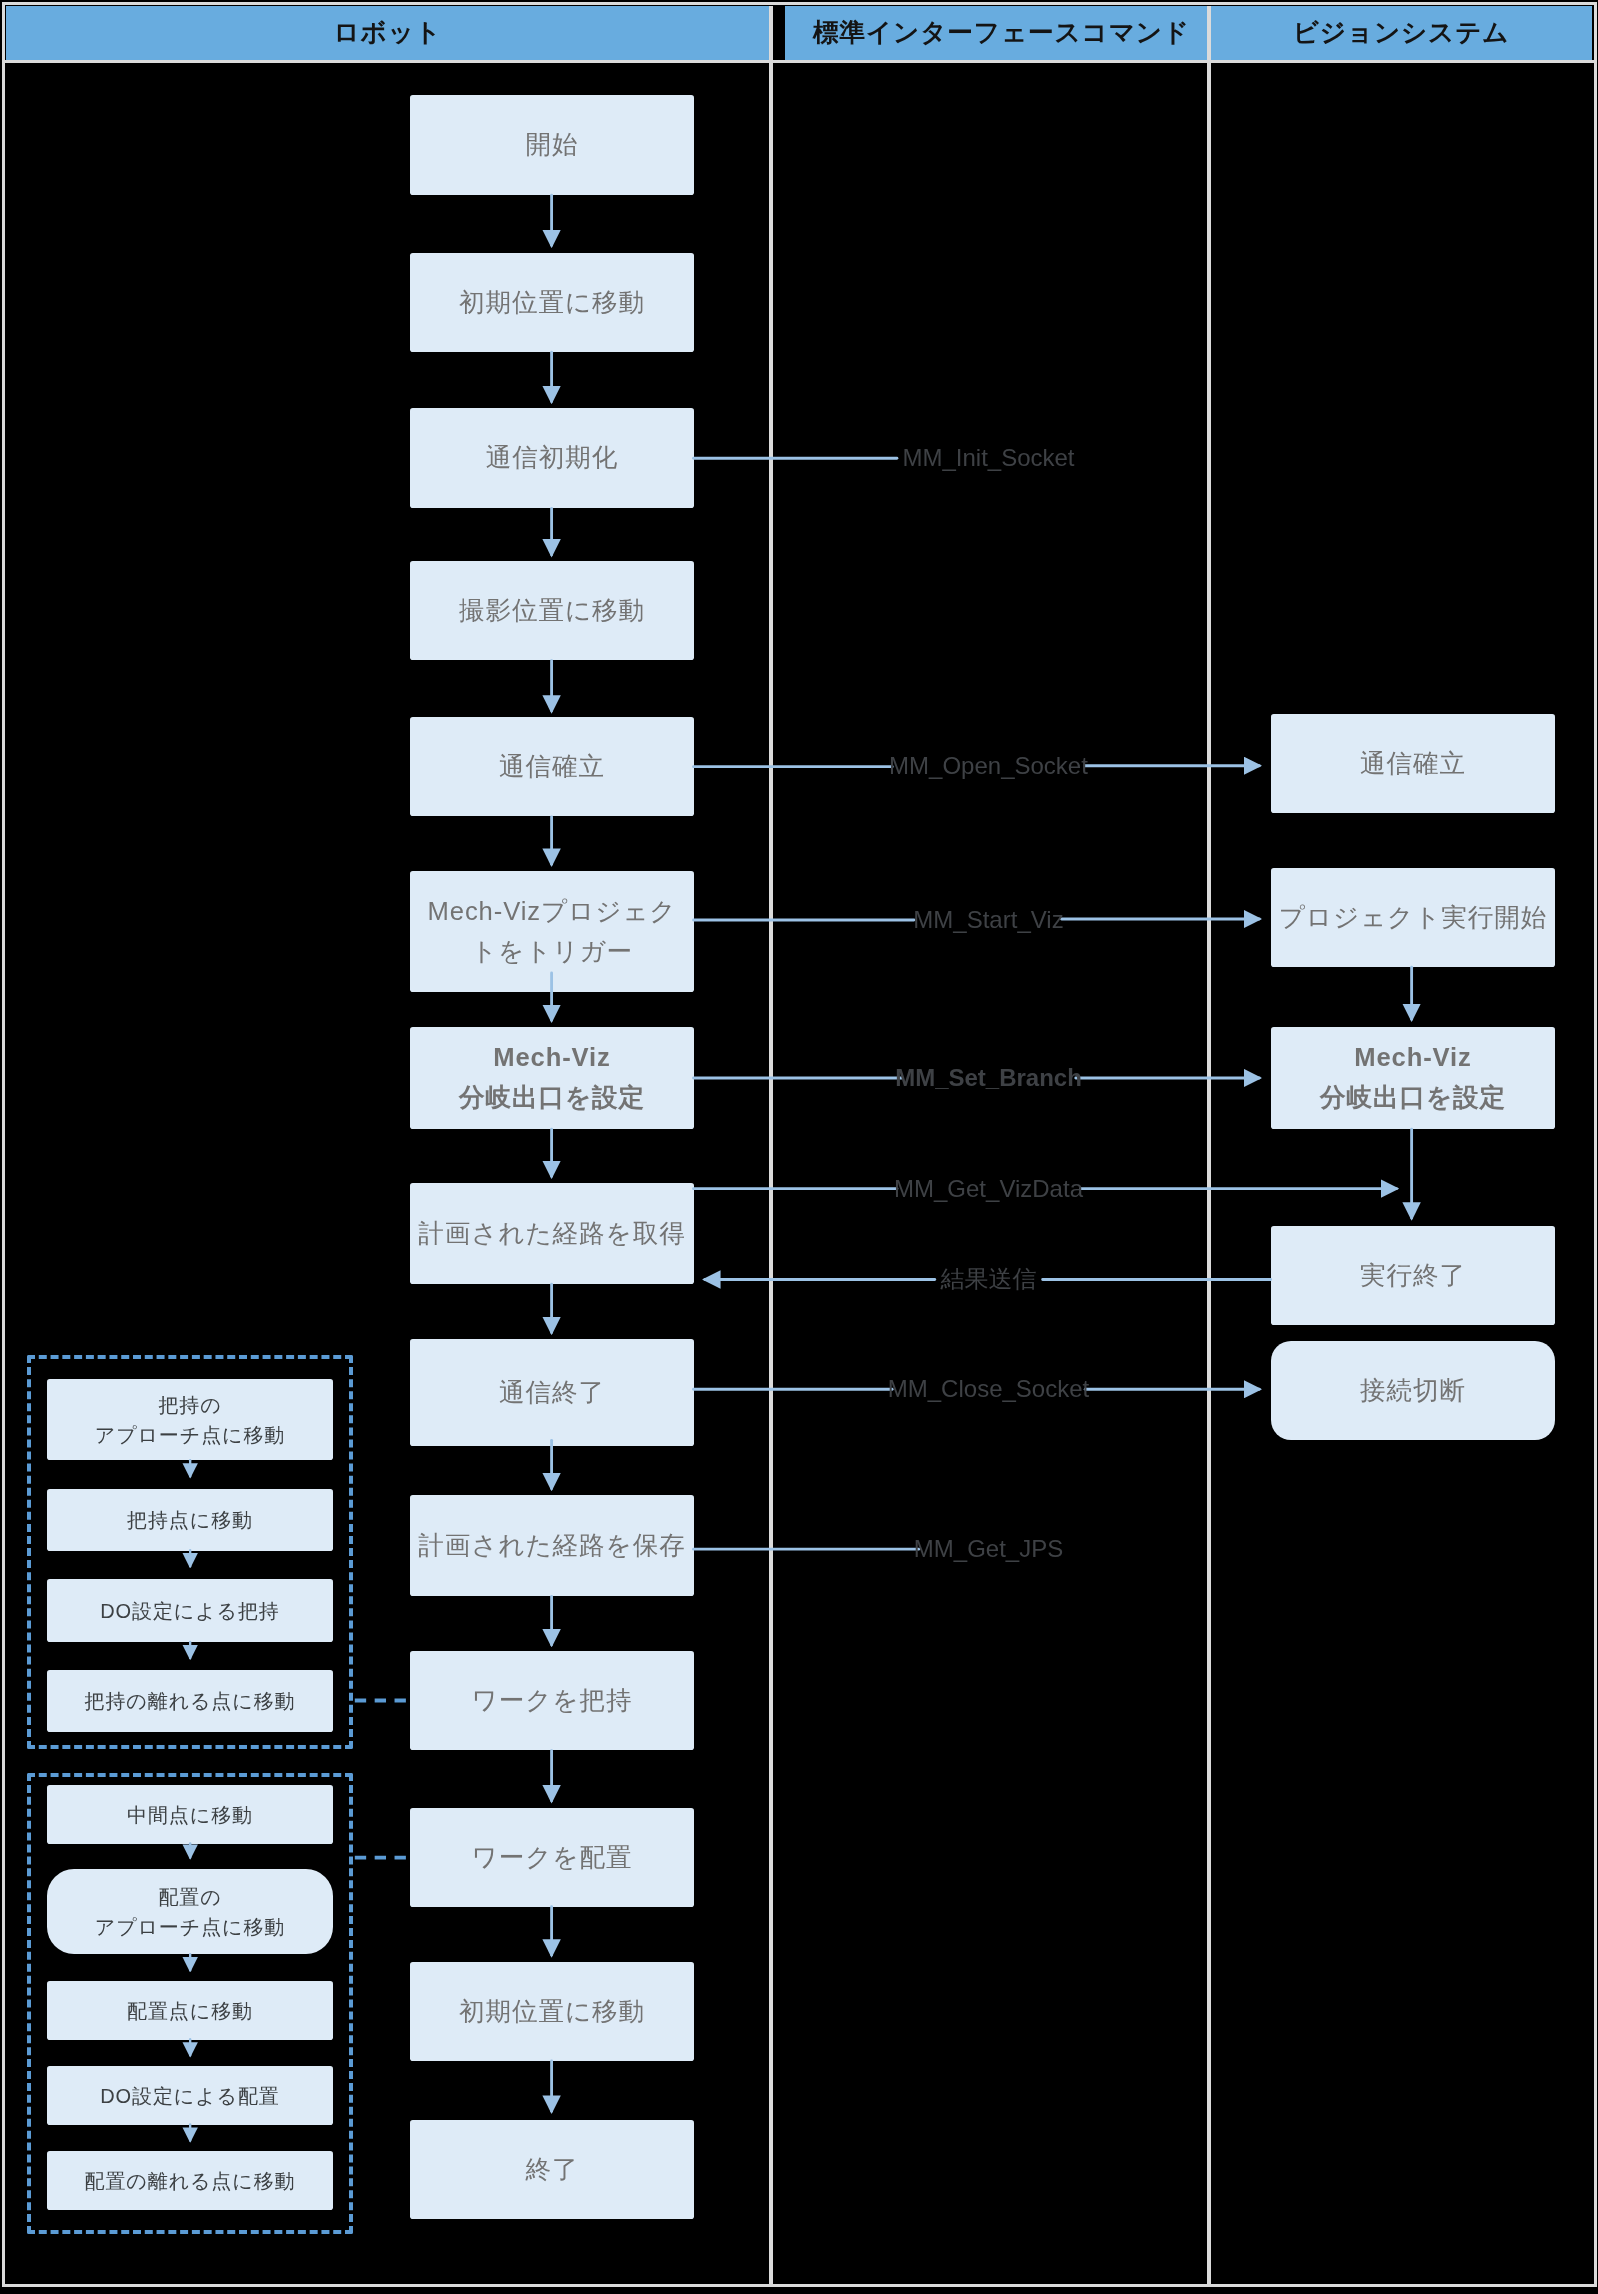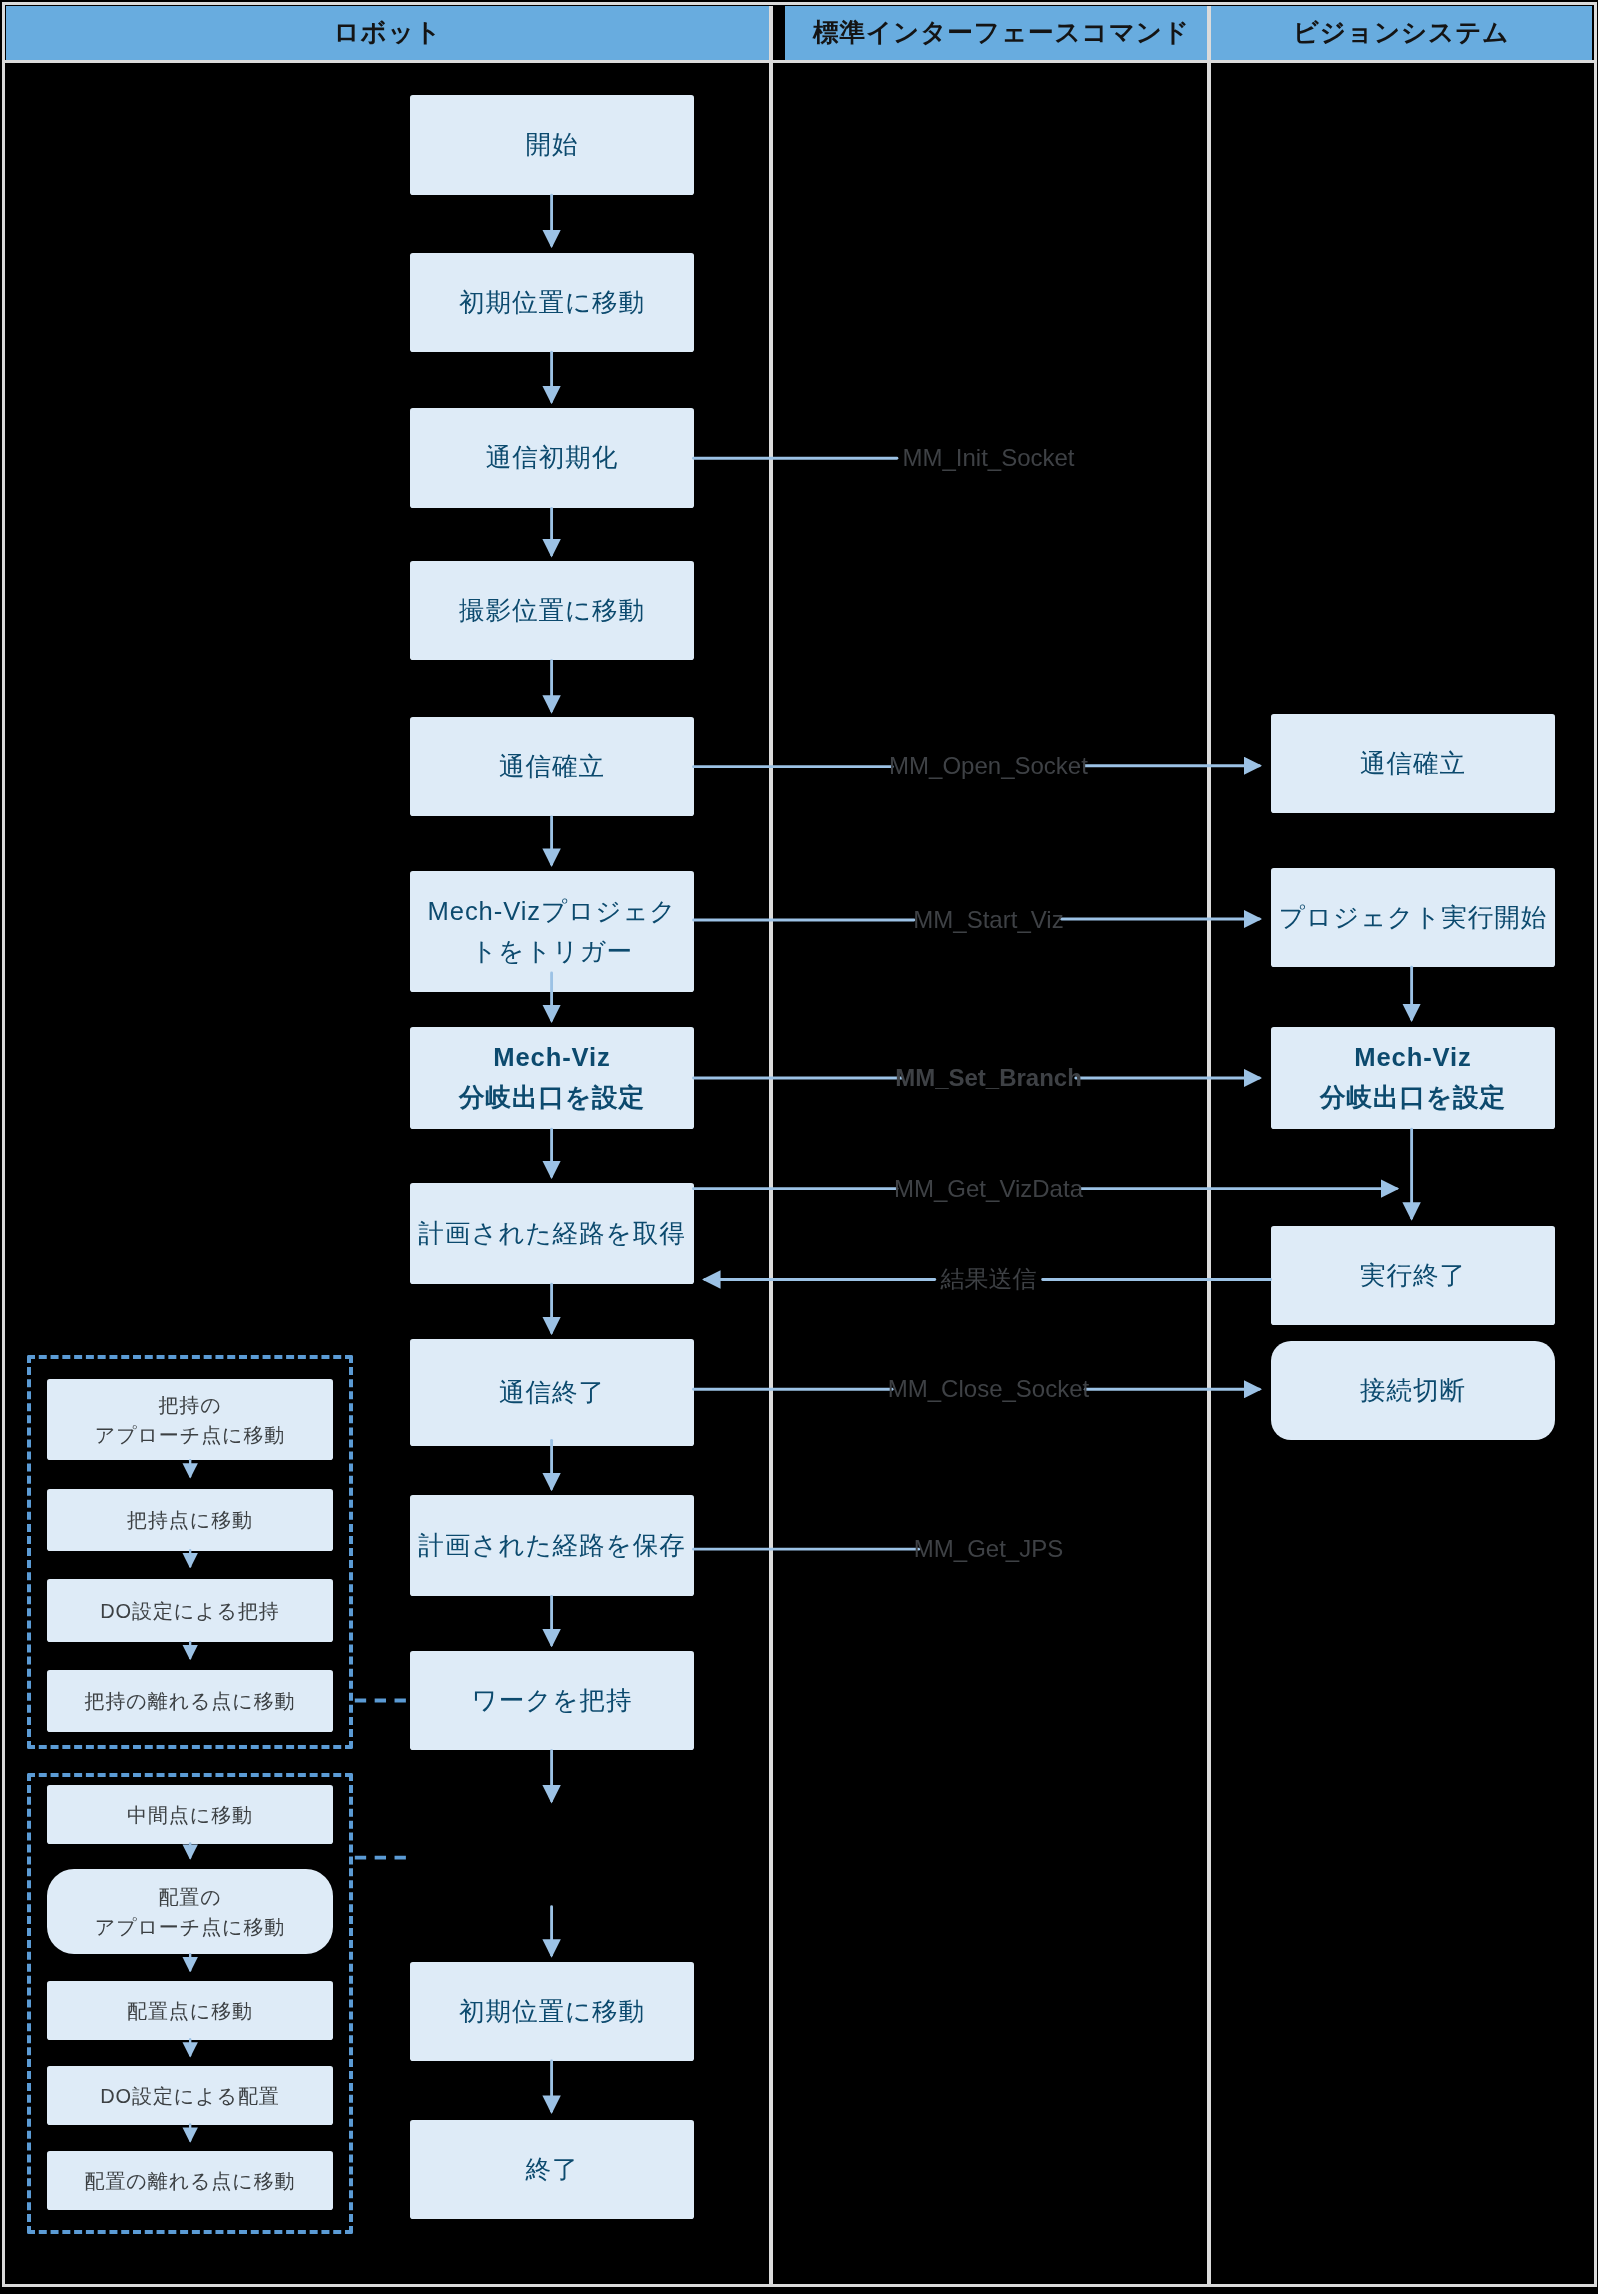--- a/index.html
+++ b/index.html
@@ -14,21 +14,21 @@
   .vline{position:absolute;top:5.7px;height:2280px;width:3.8px;background:#dbdbdb;z-index:1;}
   .header-cell{
     position:absolute;top:5.7px;height:54px;background:#68acdf;
     display:flex;align-items:center;justify-content:center;
     color:#141414;font-size:25.6px;font-weight:700;letter-spacing:0.9px;z-index:0;
   }
   .hline{position:absolute;left:1.9px;width:1595px;height:2.8px;background:#dbdbdb;z-index:1;}
   .box{
     position:absolute;left:410px;width:284px;background:#deebf7;border-radius:2.8px;
     display:flex;align-items:center;justify-content:center;text-align:center;
-    color:#0c4a6e;font-size:25.6px;letter-spacing:0.9px;line-height:1.55;
+    color:#737373;font-size:25.6px;letter-spacing:0.9px;line-height:1.55;
     white-space:pre-line;z-index:2;box-sizing:border-box;
   }
   .box.vision{left:1271px;}
   .box.bold{font-weight:700;}
   .sbox{
     position:absolute;left:47px;width:286px;background:#deebf7;border-radius:2.8px;
     display:flex;align-items:center;justify-content:center;text-align:center;
     color:#3c4043;font-size:20px;letter-spacing:0.9px;line-height:1.5;
     white-space:pre-line;z-index:2;box-sizing:border-box;
   }
@@ -124,20 +124,21 @@
   <div class="box" style="top:561px;height:99px;">撮影位置に移動</div>
   <div class="box" style="top:717px;height:99px;">通信確立</div>
   <div class="box" style="top:871px;height:121px;">Mech-Vizプロジェク
 トをトリガー</div>
   <div class="box bold" style="top:1027px;height:102px;">Mech-Viz
 分岐出口を設定</div>
   <div class="box" style="top:1183px;height:101px;">計画された経路を取得</div>
   <div class="box" style="top:1339px;height:107px;">通信終了</div>
   <div class="box" style="top:1495px;height:101px;">計画された経路を保存</div>
   <div class="box" style="top:1651px;height:99px;">ワークを把持</div>
+  <div class="box" style="top:1808px;height:99px;">ワークを配置</div>
   <div class="box" style="top:1962px;height:99px;">初期位置に移動</div>
   <div class="box" style="top:2120px;height:99px;">終了</div>
 
   <div class="box vision" style="top:714px;height:99px;">通信確立</div>
   <div class="box vision" style="top:868px;height:99px;">プロジェクト実行開始</div>
   <div class="box vision bold" style="top:1027px;height:102px;">Mech-Viz
 分岐出口を設定</div>
   <div class="box vision" style="top:1226px;height:99px;">実行終了</div>
   <div class="box vision" style="top:1341px;height:99px;border-radius:20px;">接続切断</div>
 

